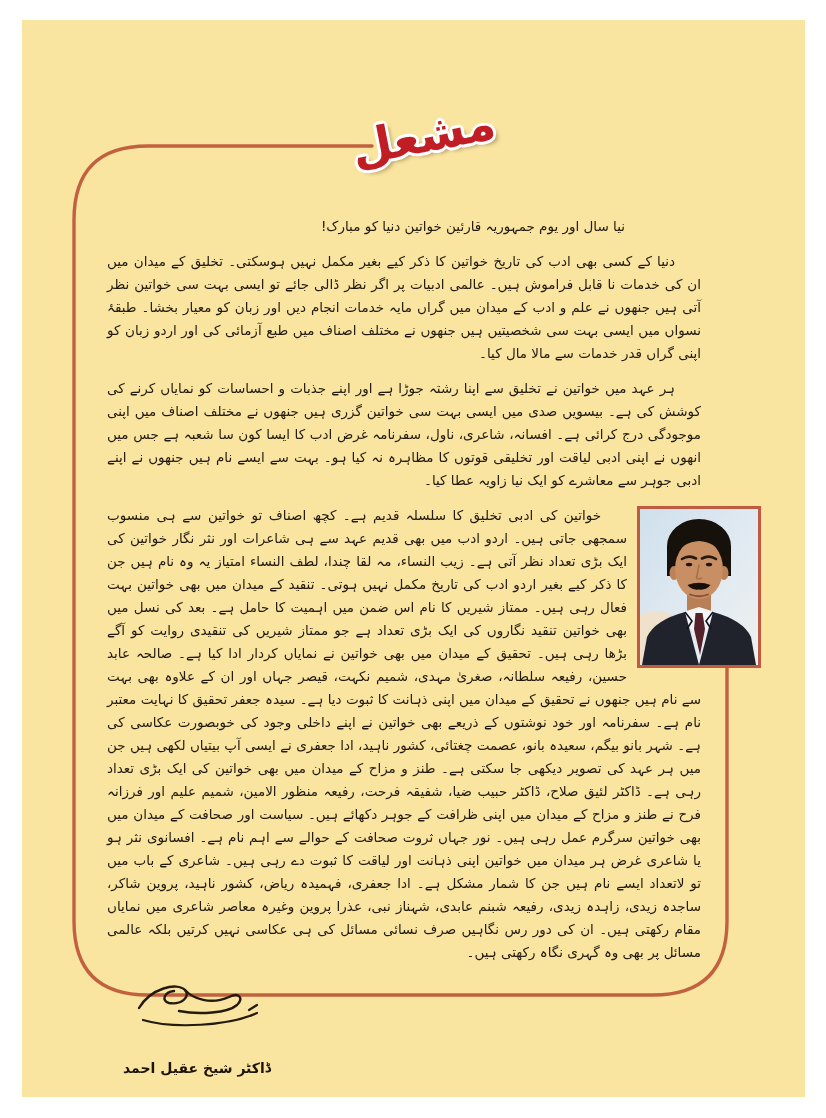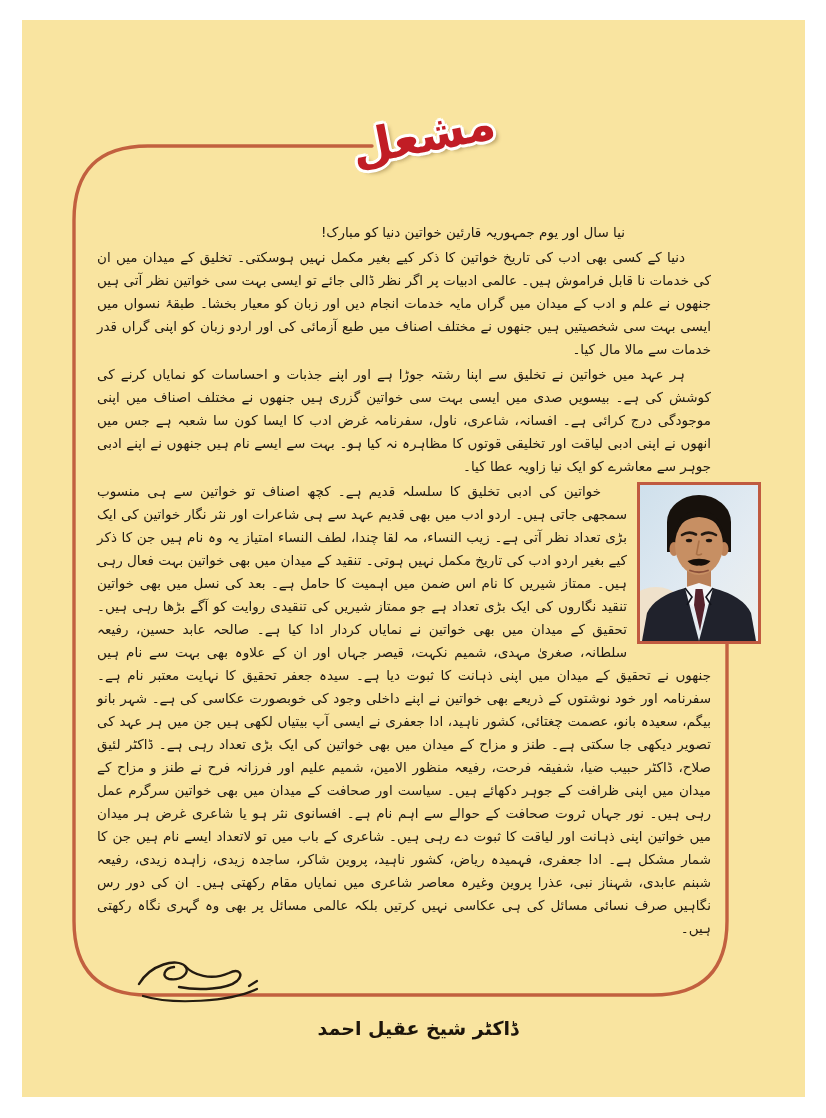--- a/index.html
+++ b/index.html
@@ -21,25 +21,25 @@
   }
   .masthead .word{
     font-size:47px;font-weight:bold;color:#c11d25;line-height:1;
     text-shadow:
       -2px -2px 0 #fff, 2px -2px 0 #fff, -2px 2px 0 #fff, 2px 2px 0 #fff,
       -3px 0 0 #fff, 3px 0 0 #fff, 0 -3px 0 #fff, 0 3px 0 #fff,
       4px 4px 4px rgba(120,90,40,.45);
   }
   
   .content{
-    position:absolute;left:95px;top:221px;width:618px;
+    position:absolute;left:95px;top:215px;width:618px;
     direction:rtl;text-align:justify;
     font-size:13.5px;line-height:23px;color:#221a10;
   }
-  .content p{margin:2px;text-indent:26px;}
+  .content p{margin:12px;text-indent:26px;}
   .content .greeting{text-indent:0;margin:0 88px 0 0;text-align:right;}
   
   .photo-float{
     float:right;
     width:124px;height:162px;
     margin:2px -48px 8px 10px;
   }
   .photo{
     width:118px;height:156px;border:3px solid #c05a40;display:block;
     box-shadow:0 0 0 1px rgba(255,255,255,.45) inset;
@@ -51,22 +51,22 @@
     text-align:left;
     padding-left:26px;
     direction:rtl;
   }
   .closing .salutation{
     display:block;text-align:left;padding-left:78px;
     font-size:15px;font-weight:bold;color:#231a10;
   }
   .signature-wrap{display:block;padding-left:10px;margin:2px 0 0 0;}
   .closing .author{
-    display:block;text-align:center;padding-left:2px;
-    font-size:19px;font-weight:bold;color:#1d150b;letter-spacing:0.5px;
+    display:block;text-align:left;padding-left:2px;
+    font-size:14px;font-weight:bold;color:#1d150b;letter-spacing:0.5px;margin-top:16px;
   }
 </style>
 </head>
 <body>
 
 <div class="canvas">
 
   <div class="sheet"></div>
 
   <svg class="border-svg" viewBox="0 0 826 1118">

